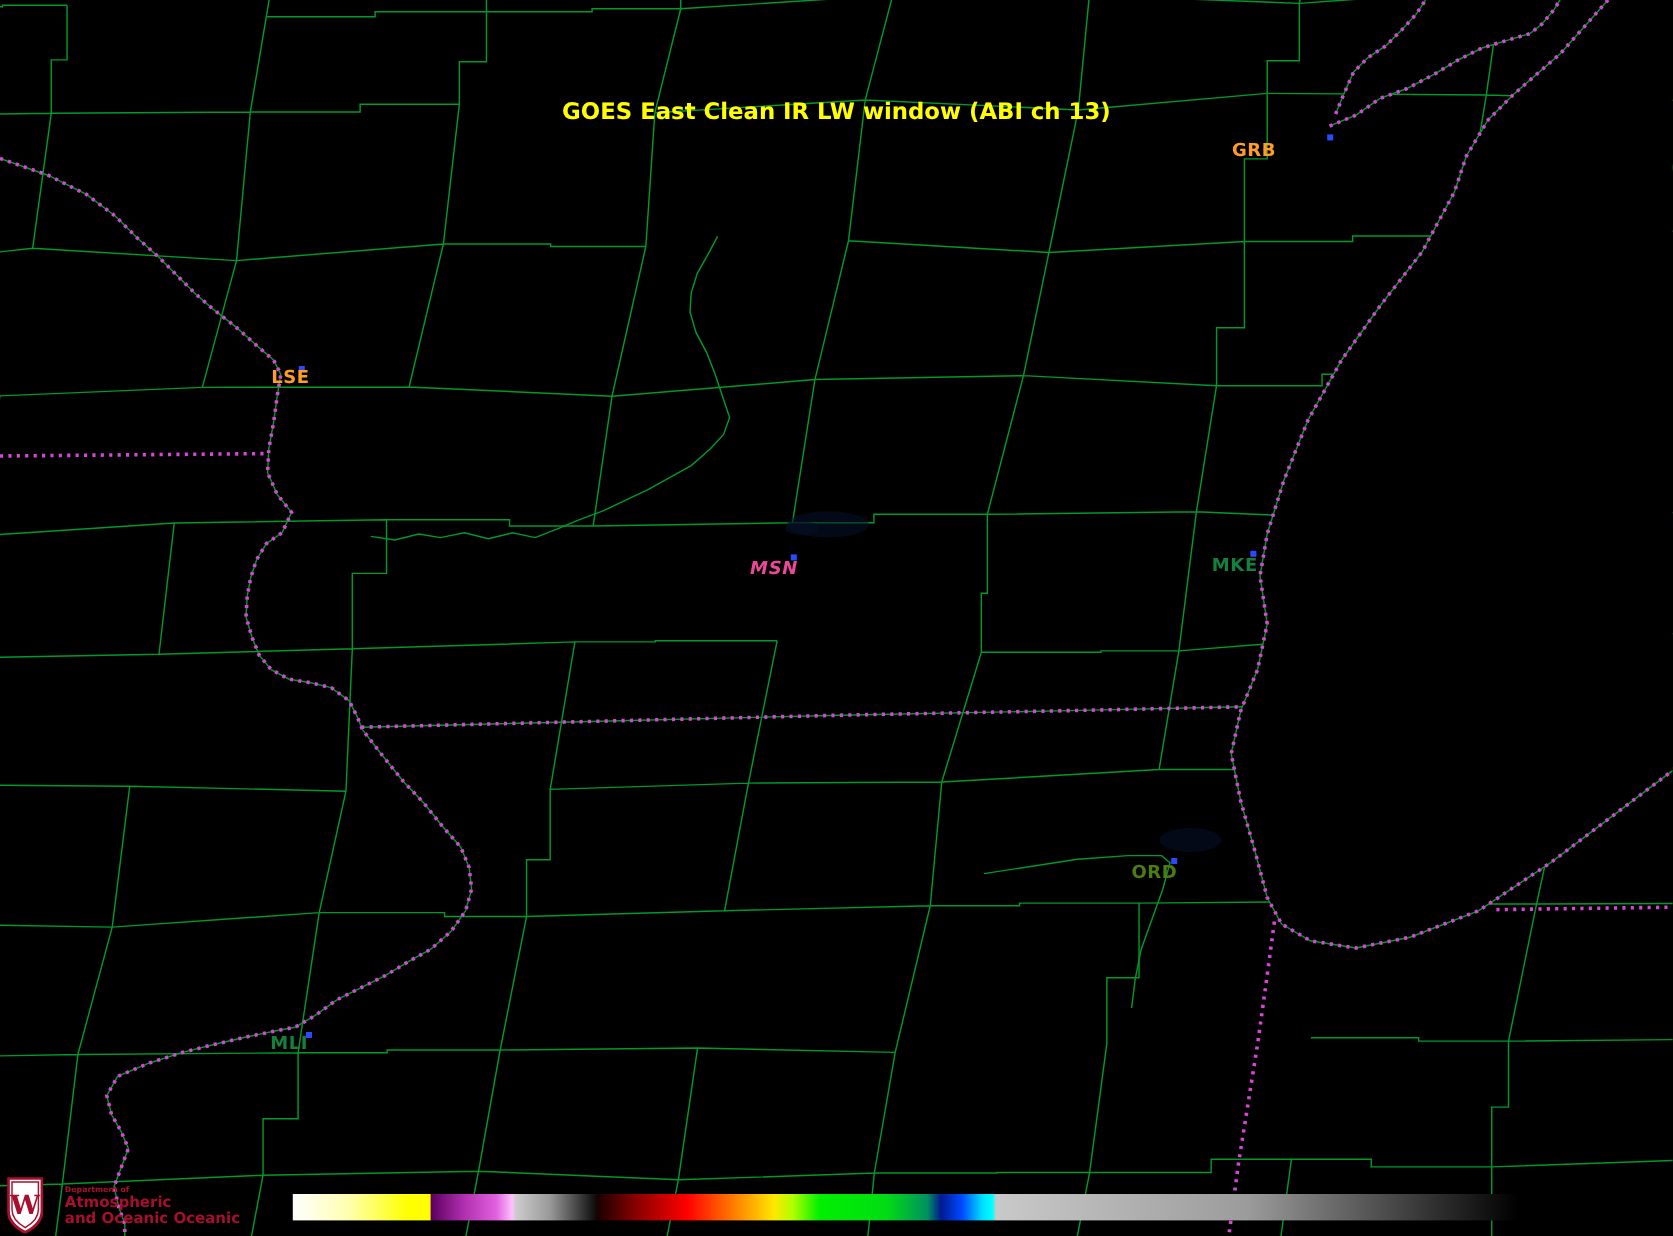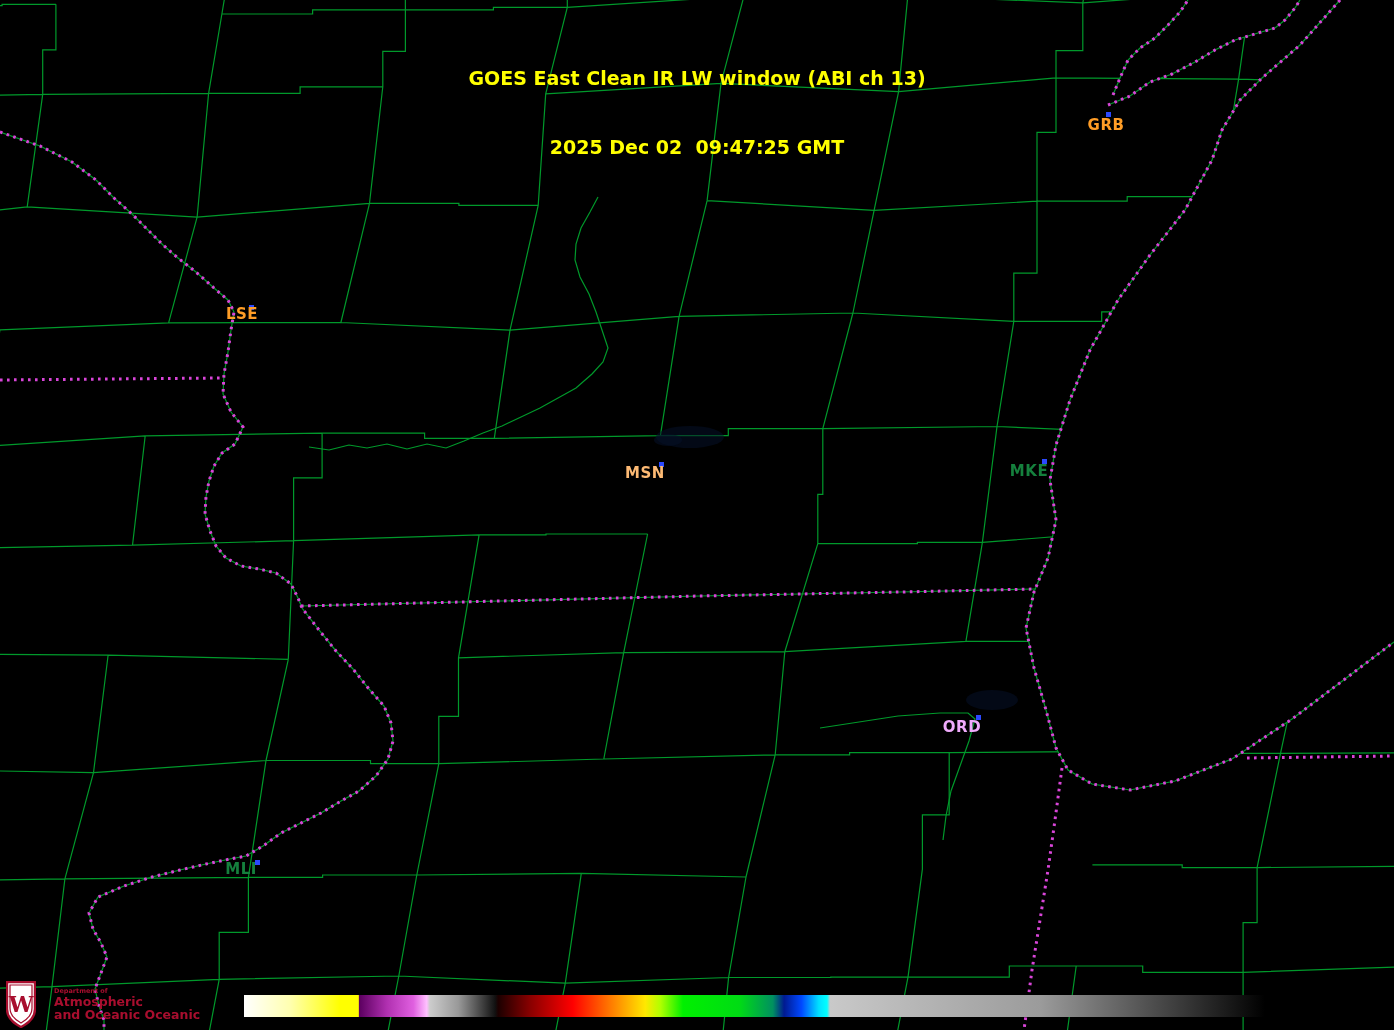--- a/index.html
+++ b/index.html
@@ -1,19 +1,19 @@
 <!DOCTYPE html>
 <html><head>
 <meta charset="utf-8">
 <style>
   html,body{margin:0;padding:0;background:#000;}
   #stage{position:relative;width:1394px;height:1030px;background:#000;overflow:hidden;
          font-family:"DejaVu Sans","Liberation Sans",sans-serif;}
   #map-svg{position:absolute;left:0;top:0;}
-  #title-block{position:absolute;left:0;right:0;top:21px;text-align:center;
+  #title-block{position:absolute;left:0;right:0;top:36px;text-align:center;
                font-weight:bold;font-size:19px;line-height:23px;white-space:pre;
                pointer-events:none;}
   .station-marker{position:absolute;width:5px;height:5px;}
   .station-label{position:absolute;font-size:15px;font-weight:bold;transform:translate(-50%,-50%);
                  letter-spacing:0.5px;}
   #colorbar{position:absolute;}
   #logo{position:absolute;left:6px;bottom:2px;display:flex;align-items:center;}
   #logo-text{margin-left:18px;line-height:1.05;}
   #logo-dept{font-size:6.5px;font-weight:bold;}
   .logo-big{font-size:12.5px;font-weight:bold;}
@@ -61,34 +61,33 @@
         <path d="M1340,0 L1300,45 L1262,78 L1240,100 L1222,130 L1212,160 L1185,210 L1150,255 L1118,300 L1090,350 L1070,400 L1056,445 L1050,480 L1056,520 L1048,558 L1034,592 L1026,628 L1034,668 L1046,710 L1056,748 L1068,770 L1092,784 L1130,790 L1175,781 L1232,759 L1292,719 L1394,642" fill="none" stroke="#d945d9" stroke-width="3" stroke-dasharray="2.6 4.4"></path>
         <path d="M1108,105 L1130,96 L1150,82 L1172,74 L1195,62 L1215,50 L1235,40 L1258,33 L1275,28 L1285,20 L1295,8 L1300,0" fill="none" stroke="#d945d9" stroke-width="3" stroke-dasharray="2.6 4.4"></path>
         <path d="M1113,95 L1120,78 L1128,60 L1140,48 L1155,38 L1168,25 L1180,12 L1188,0" fill="none" stroke="#d945d9" stroke-width="3" stroke-dasharray="2.6 4.4"></path>
         <path d="M1062,768 L1055,820 L1048,870 L1040,920 L1032,970 L1024,1030" fill="none" stroke="#d945d9" stroke-width="3" stroke-dasharray="2.6 4.4"></path>
         <path d="M1247,758 L1394,756" fill="none" stroke="#d945d9" stroke-width="3" stroke-dasharray="2.6 4.4"></path>
       </g>
   </svg>
 
   <div id="title-block" style="color: rgb(255, 255, 0);">
     <div>GOES East Clean IR LW window (ABI ch 13)</div>
-    <div>2025 Dec 02  09:47:25 GMT</div>
   </div>
 
   <div id="stations">
       <div class="station-marker" style="left: 1106px; top: 112px; background: rgb(43, 73, 255);"></div>
-      <div class="station-label" style="left: 1106px; top: 125px; color: rgb(255, 157, 38); text-align: center;">GRB</div>
+      <div class="station-label" style="left: 1045px; top: 125px; color: rgb(255, 157, 38); text-align: center;">GRB</div>
       <div class="station-marker" style="left: 249px; top: 305px; background: rgb(43, 73, 255);"></div>
       <div class="station-label" style="left: 242px; top: 314px; color: rgb(255, 157, 38);">LSE</div>
       <div class="station-marker" style="left: 659px; top: 462px; background: rgb(43, 73, 255);"></div>
-      <div class="station-label" style="left: 645px; top: 473px; color: #fdba74;">MSN</div>
+      <div class="station-label" style="left: 645px; top: 473px; color: #ec4899; font-style: italic;">MSN</div>
       <div class="station-marker" style="left: 1042px; top: 459px; background: rgb(43, 73, 255);"></div>
       <div class="station-label" style="left: 1029px; top: 471px; color: #15803d;">MKE</div>
       <div class="station-marker" style="left: 976px; top: 715px; background: rgb(43, 73, 255);"></div>
-      <div class="station-label" style="left: 962px; top: 727px; color: #f0abfc;">ORD</div>
+      <div class="station-label" style="left: 962px; top: 727px; color: #4d7c0f;">ORD</div>
       <div class="station-marker" style="left: 255px; top: 860px; background: rgb(43, 73, 255);"></div>
       <div class="station-label" style="left: 241px; top: 821px; color: #15803d; margin-top: 48px;">MLI</div>
     </div>
 
   <div id="colorbar" style="left: 244px; top: 995px; width: 1021px; height: 22px; background: linear-gradient(to right, rgb(255, 255, 255) 0%, rgb(255, 255, 176) 4.5%, rgb(255, 255, 0) 9.4%, rgb(255, 255, 0) 11.2%, rgb(92, 0, 96) 11.3%, rgb(176, 48, 176) 14%, rgb(224, 96, 224) 16.6%, rgb(255, 192, 255) 17.9%, rgb(204, 204, 204) 18.2%, rgb(153, 153, 153) 21%, rgb(17, 17, 17) 24.6%, rgb(28, 0, 0) 24.9%, rgb(136, 0, 0) 28%, rgb(255, 0, 0) 32.2%, rgb(255, 119, 0) 35.8%, rgb(255, 232, 0) 39.3%, rgb(176, 255, 0) 40.8%, rgb(0, 240, 0) 43%, rgb(0, 220, 20) 48.5%, rgb(0, 144, 96) 51.8%, rgb(0, 26, 144) 52.9%, rgb(0, 72, 255) 54.6%, rgb(0, 224, 255) 56.3%, rgb(0, 255, 255) 57.1%, rgb(201, 201, 201) 57.4%, rgb(155, 155, 155) 78%, rgb(0, 0, 0) 100%);"></div>
 
   <div id="logo">
     <svg width="30" height="47" viewBox="0 0 30 47">
       <path d="M1,1 h28 v27 c0,10 -8,15 -14,18 c-6,-3 -14,-8 -14,-18 Z" fill="#ffffff" stroke="#a80e2e" stroke-width="2.4"></path>
       <path d="M4,4 h22 v23 c0,8 -6.5,12.5 -11,15 c-4.5,-2.5 -11,-7 -11,-15 Z" fill="none" stroke="#a80e2e" stroke-width="1.2"></path>

